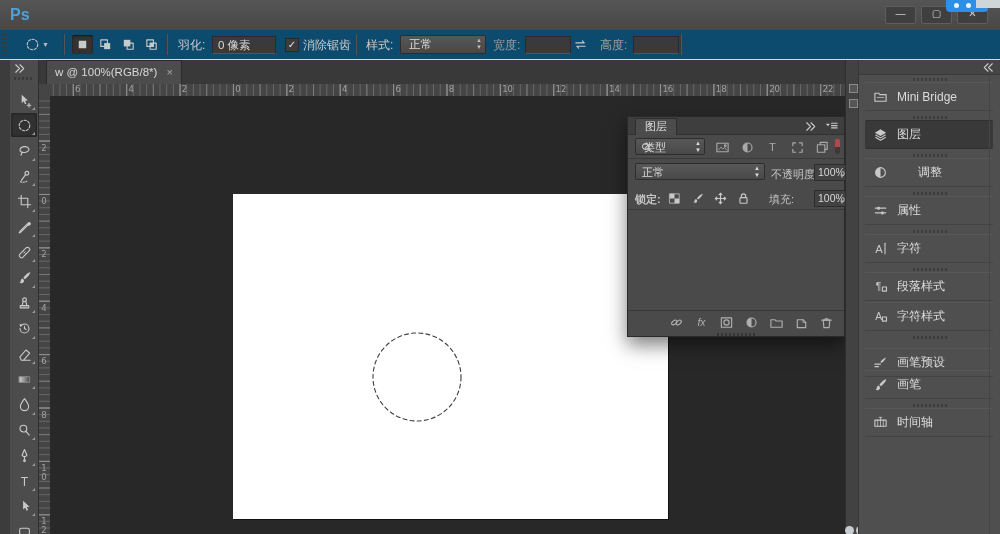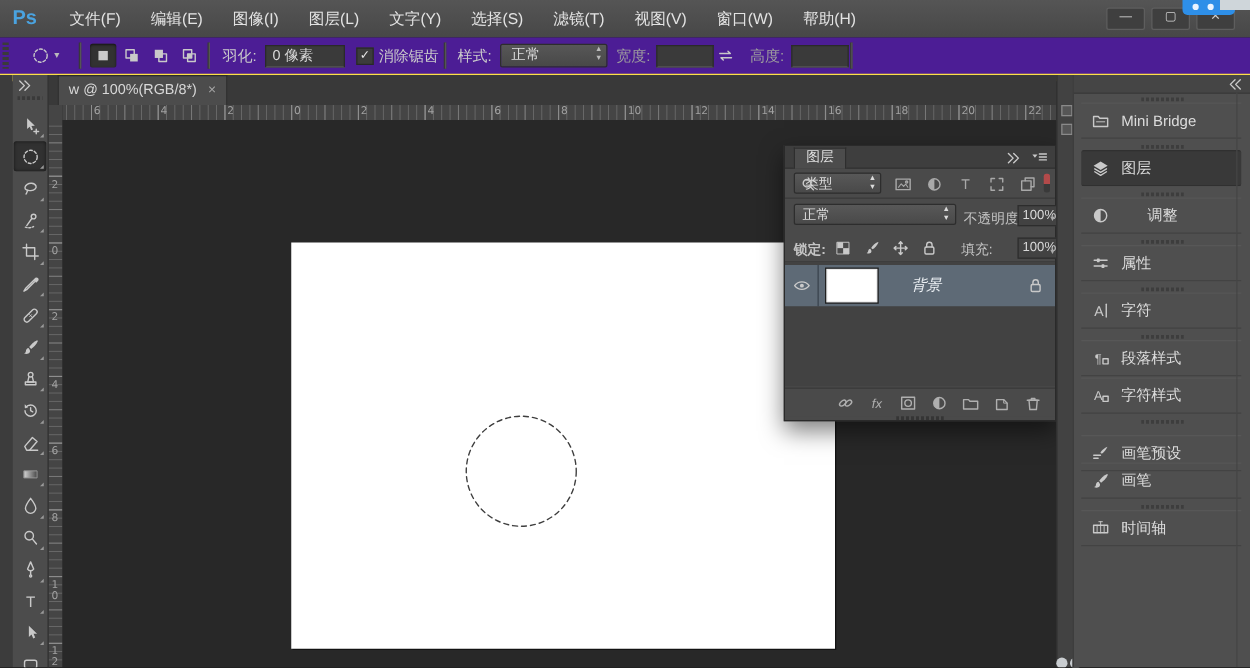--- a/index.html
+++ b/index.html
@@ -9,21 +9,21 @@
   .abs{position:absolute;}
   svg{stroke:#c9c9c9;fill:none;stroke-width:1.2;stroke-linecap:round;stroke-linejoin:round;}
   svg .f{fill:#c9c9c9;stroke:none;}
   
   .menubar{left:0;top:0;width:1000px;height:30px;background:linear-gradient(#555,#474747);
     border-bottom:1px solid #2b2b2b;display:flex;align-items:center;}
   .ps-logo{font-weight:bold;font-size:16px;color:#4aa3e0;padding:0 14px 0 10px;letter-spacing:0;}
   .menu-item{padding:0 12px;font-size:12.5px;color:#e3e3e3;line-height:30px;cursor:default;}
   .win-btn{width:29px;height:16px;border:1px solid #5e5e5e;border-radius:2px;background:#3f3f3f;
     color:#cfcfcf;text-align:center;line-height:14px;font-size:10px;margin-left:5px;}
-  .optionsbar{left:0;top:30px;width:1000px;height:29px;background:#4c1d95;border-bottom:6px solid #fde047;}
+  .optionsbar{left:0;top:30px;width:1000px;height:29px;background:#0c4a6e;border-bottom:6px solid #fde047;}
   .opt-label{position:absolute;top:7px;font-size:12px;color:#cbcbcb;}
   .field{position:absolute;top:6px;height:16px;background:#3a3a3a;border:1px solid #2a2a2a;
     border-bottom-color:#555;color:#dadada;font-size:11.5px;line-height:16px;padding:0 5px;}
   .combo{position:absolute;top:5px;height:17px;background:linear-gradient(#575757,#484848);
     border:1px solid #2d2d2d;border-radius:2px;color:#dcdcdc;font-size:11.5px;line-height:17px;
     padding:0 16px 0 8px;}
   .combo .st{position:absolute;right:3px;top:1px;font-size:6px;line-height:7px;color:#bbb;}
   .vsep{position:absolute;top:4px;width:1px;height:21px;background:#393939;border-right:1px solid #555;}
   .modebtn{position:absolute;top:5px;width:21px;height:19px;border-radius:2px;display:flex;
     align-items:center;justify-content:center;}
@@ -105,32 +105,20 @@
   .dot{position:absolute;width:9px;height:9px;border-radius:50%;background:#c9cdd0;}
   .mini-sq{position:absolute;left:849px;width:7px;height:7px;border:1px solid #8a8a8a;background:#565656;}
 </style>
 </head>
 <body>
 
 <div class="stage">
 
   <div class="abs menubar">
     <div class="ps-logo">Ps</div>
-    <div id="menu-items" style="display:flex;">
-        <div class="menu-item">文件(F)</div>
-        <div class="menu-item">编辑(E)</div>
-        <div class="menu-item">图像(I)</div>
-        <div class="menu-item">图层(L)</div>
-        <div class="menu-item">文字(Y)</div>
-        <div class="menu-item">选择(S)</div>
-        <div class="menu-item">滤镜(T)</div>
-        <div class="menu-item">视图(V)</div>
-        <div class="menu-item">窗口(W)</div>
-        <div class="menu-item">帮助(H)</div>
-      </div>
     <div style="margin-left:auto;display:flex;padding-right:12px;" id="win-controls">
         <div class="win-btn">—</div>
         <div class="win-btn">▢</div>
         <div class="win-btn">✕</div>
       </div>
   </div>
   <div class="abs badge">
       <i style="left:8px"></i>
       <i style="left:20px"></i>
     </div>
@@ -508,40 +496,20 @@
               <rect x="4.2" y="7" width="7.6" height="6" rx="1"></rect>
               <path d="M5.7 7V5.3a2.3 2.3 0 014.6 0V7"></path>
             </svg>
           </span>
         </div>
       <span class="lp-label abs" style="left:141px;top:7px;">填充:</span>
       <div class="lp-val" style="left:186px;top:5px;width:18px;">
         <span>100%</span><span class="dn">▼</span>
       </div>
     </div>
-    <div class="layer-list">
-      <div class="layer-row">
-        <div class="eye-col">
-            <span class="ico16" id="eye-ic">
-              <svg viewBox="0 0 16 16" width="15" height="15">
-                <path d="M1.8 8S4.2 4.8 8 4.8 14.2 8 14.2 8 11.8 11.2 8 11.2 1.8 8 1.8 8z"></path>
-                <circle cx="8" cy="8" r="1.7" class="f"></circle>
-              </svg>
-            </span>
-          </div>
-        <div class="thumb"></div>
-        <span class="layer-name">背景</span>
-        <span class="ico16 abs" style="right:8px;top:8px;" id="bg-lock">
-            <svg viewBox="0 0 16 16" width="15" height="15">
-              <rect x="4.2" y="7" width="7.6" height="6" rx="1"></rect>
-              <path d="M5.7 7V5.3a2.3 2.3 0 014.6 0V7"></path>
-            </svg>
-          </span>
-      </div>
-    </div>
     <div class="lp-bottom" id="lp-bottom">
         <span class="ico16" style="opacity: 0.8;">
           <svg viewBox="0 0 16 16" width="15" height="15">
             <ellipse cx="5.6" cy="8" rx="3.2" ry="1.9" transform="rotate(-40 5.6 8)"></ellipse>
             <ellipse cx="10.4" cy="8" rx="3.2" ry="1.9" transform="rotate(-40 10.4 8)"></ellipse>
           </svg>
         </span>
         <span class="ico16" style="opacity: 0.8;">
           <svg viewBox="0 0 16 16" width="15" height="15">
             <text x="8" y="12" text-anchor="middle" font-size="11" font-style="italic" class="f" stroke="none">fx</text>

